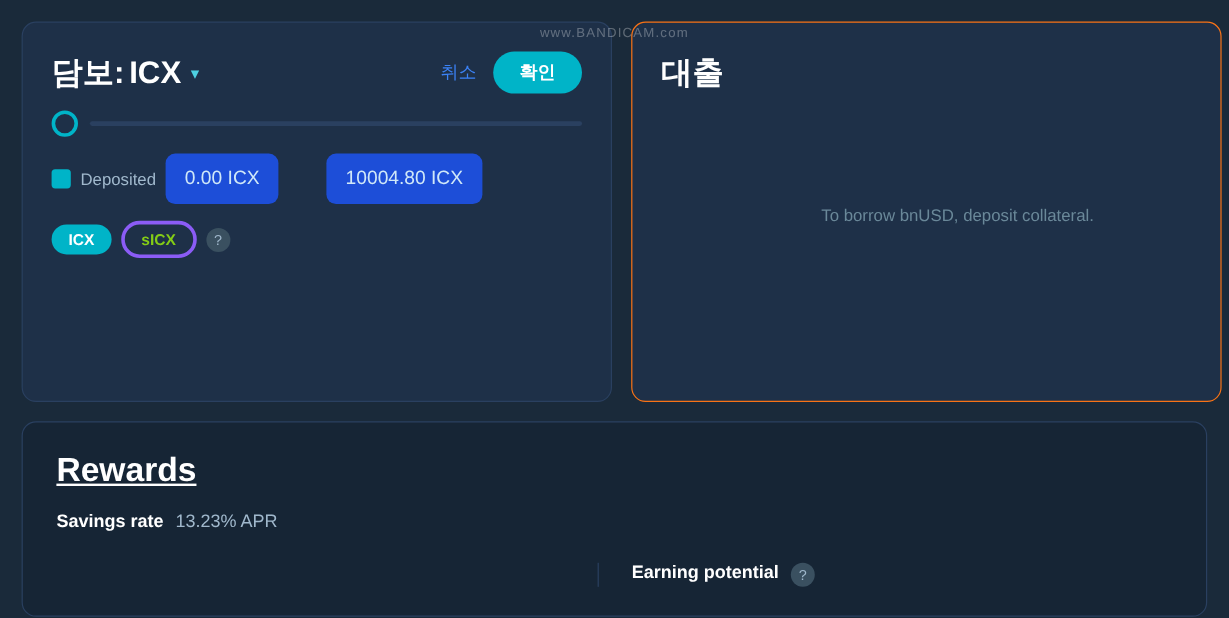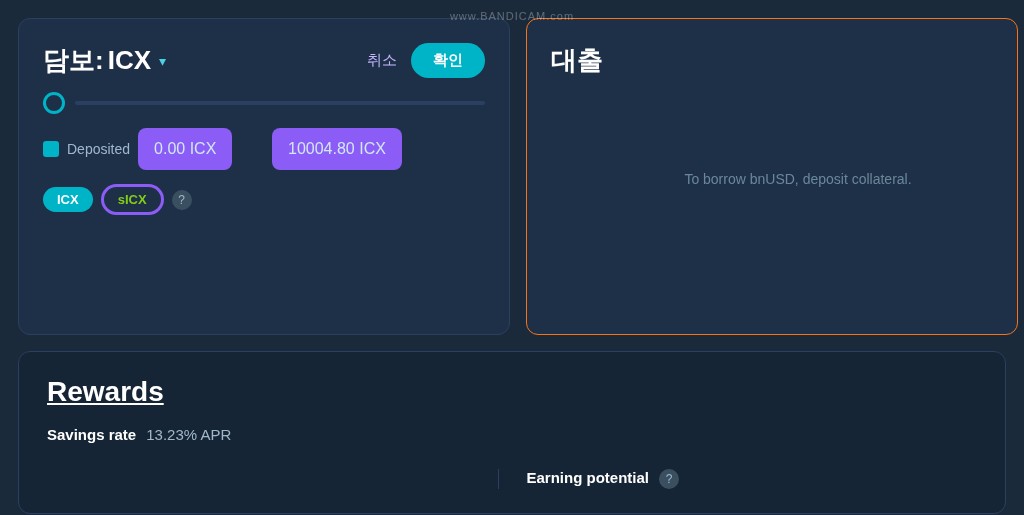--- a/index.html
+++ b/index.html
@@ -8,21 +8,21 @@
       font-family: 'Segoe UI', Arial, sans-serif;
       color: #e0f0ff;
       width: 1024px;
       height: 515px;
       overflow: hidden;
       position: relative;
     }
 
     .watermark {
       position: absolute;
-      top: 10px;
+      top: 22px;
       left: 50%;
       transform: translateX(-50%);
       font-size: 11px;
       color: rgba(255,255,255,0.3);
       letter-spacing: 1px;
       z-index: 10;
     }
 
     .main-content {
       padding: 18px 6px 0 18px;
@@ -63,21 +63,21 @@
 
     .header-actions {
       display: flex;
       align-items: center;
       gap: 14px;
     }
 
     .cancel-btn {
       background: none;
       border: none;
-      color: #c4b5fd;
+      color: #3b82f6;
       font-size: 15px;
       cursor: pointer;
     }
 
     .confirm-btn {
       background-color: #00b4c8;
       border: none;
       border-radius: 20px;
       color: #ffffff;
       font-size: 15px;
@@ -135,21 +135,21 @@
       width: 16px;
       height: 16px;
       border-radius: 3px;
       flex-shrink: 0;
     }
 
     .dot-teal { background-color: #00b4c8; }
     .dot-gray { background-color: #3a5060; border: 1px solid #5a7080; }
 
     .amount-box {
-      background-color: #8b5cf6;
+      background-color: #1d4ed8;
       border-radius: 8px;
       padding: 12px 16px;
       font-size: 16px;
       color: #d0e8f8;
       text-align: left;
       font-weight: 500;
     }
 
     
     .token-tabs {

